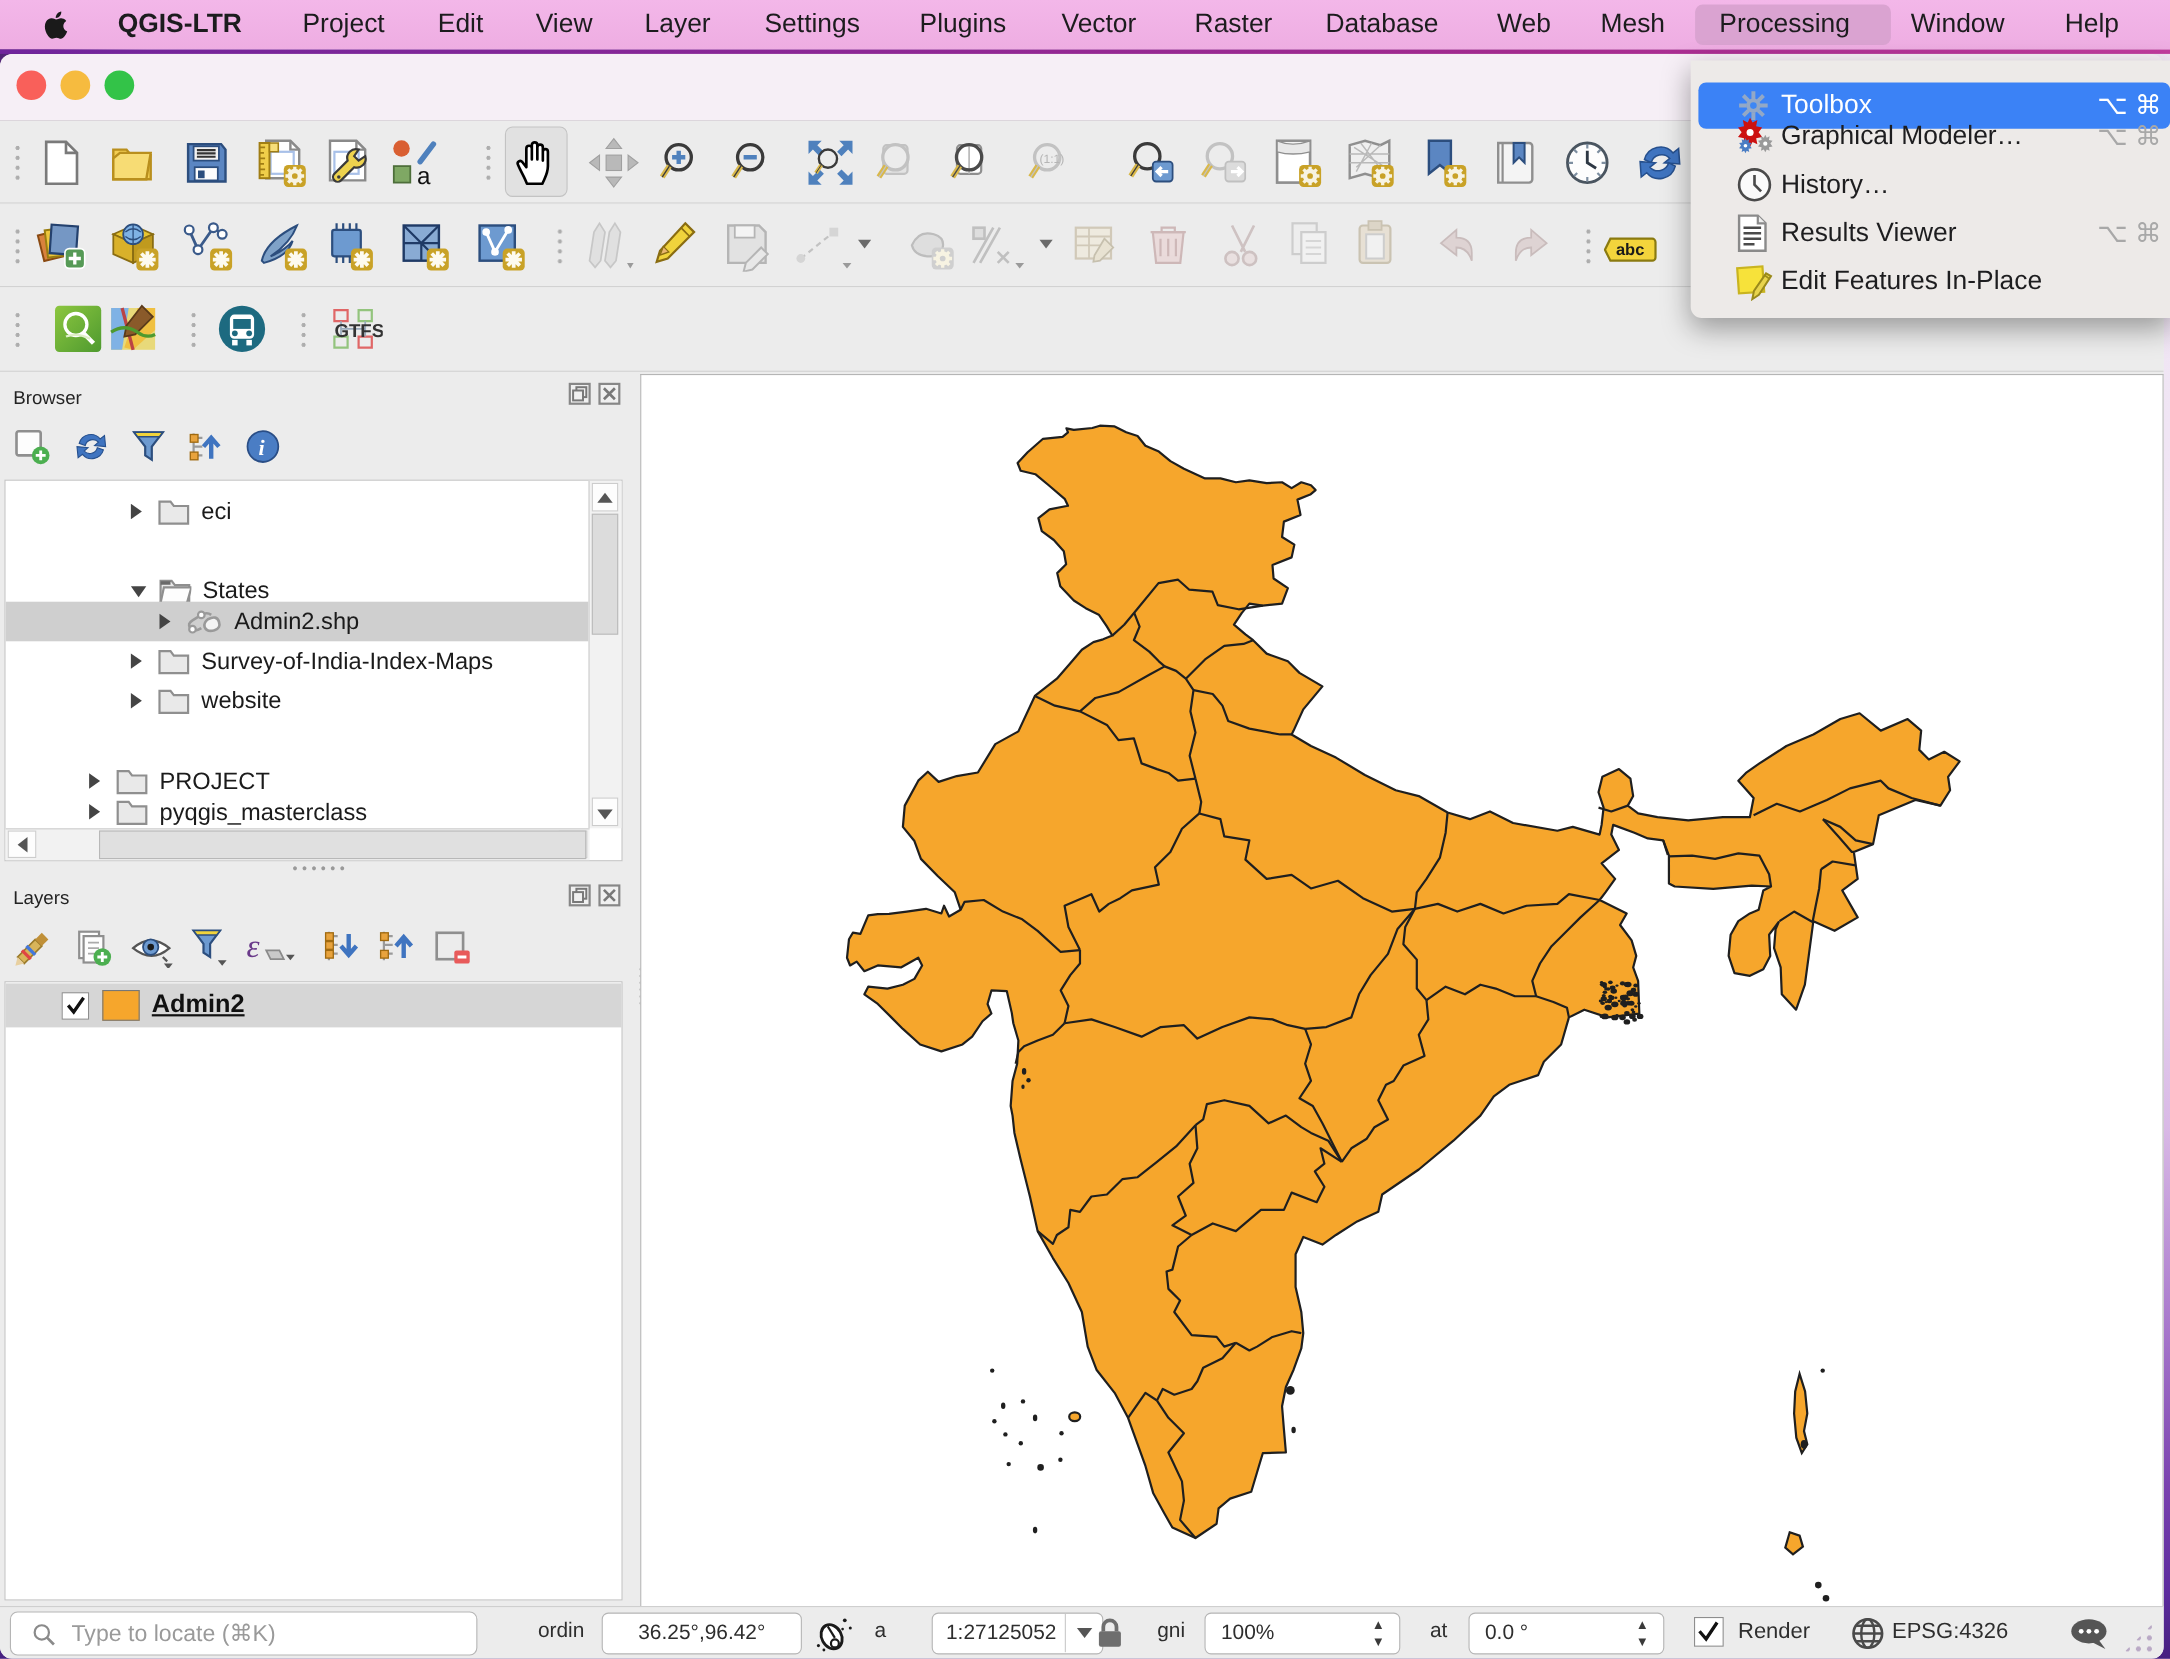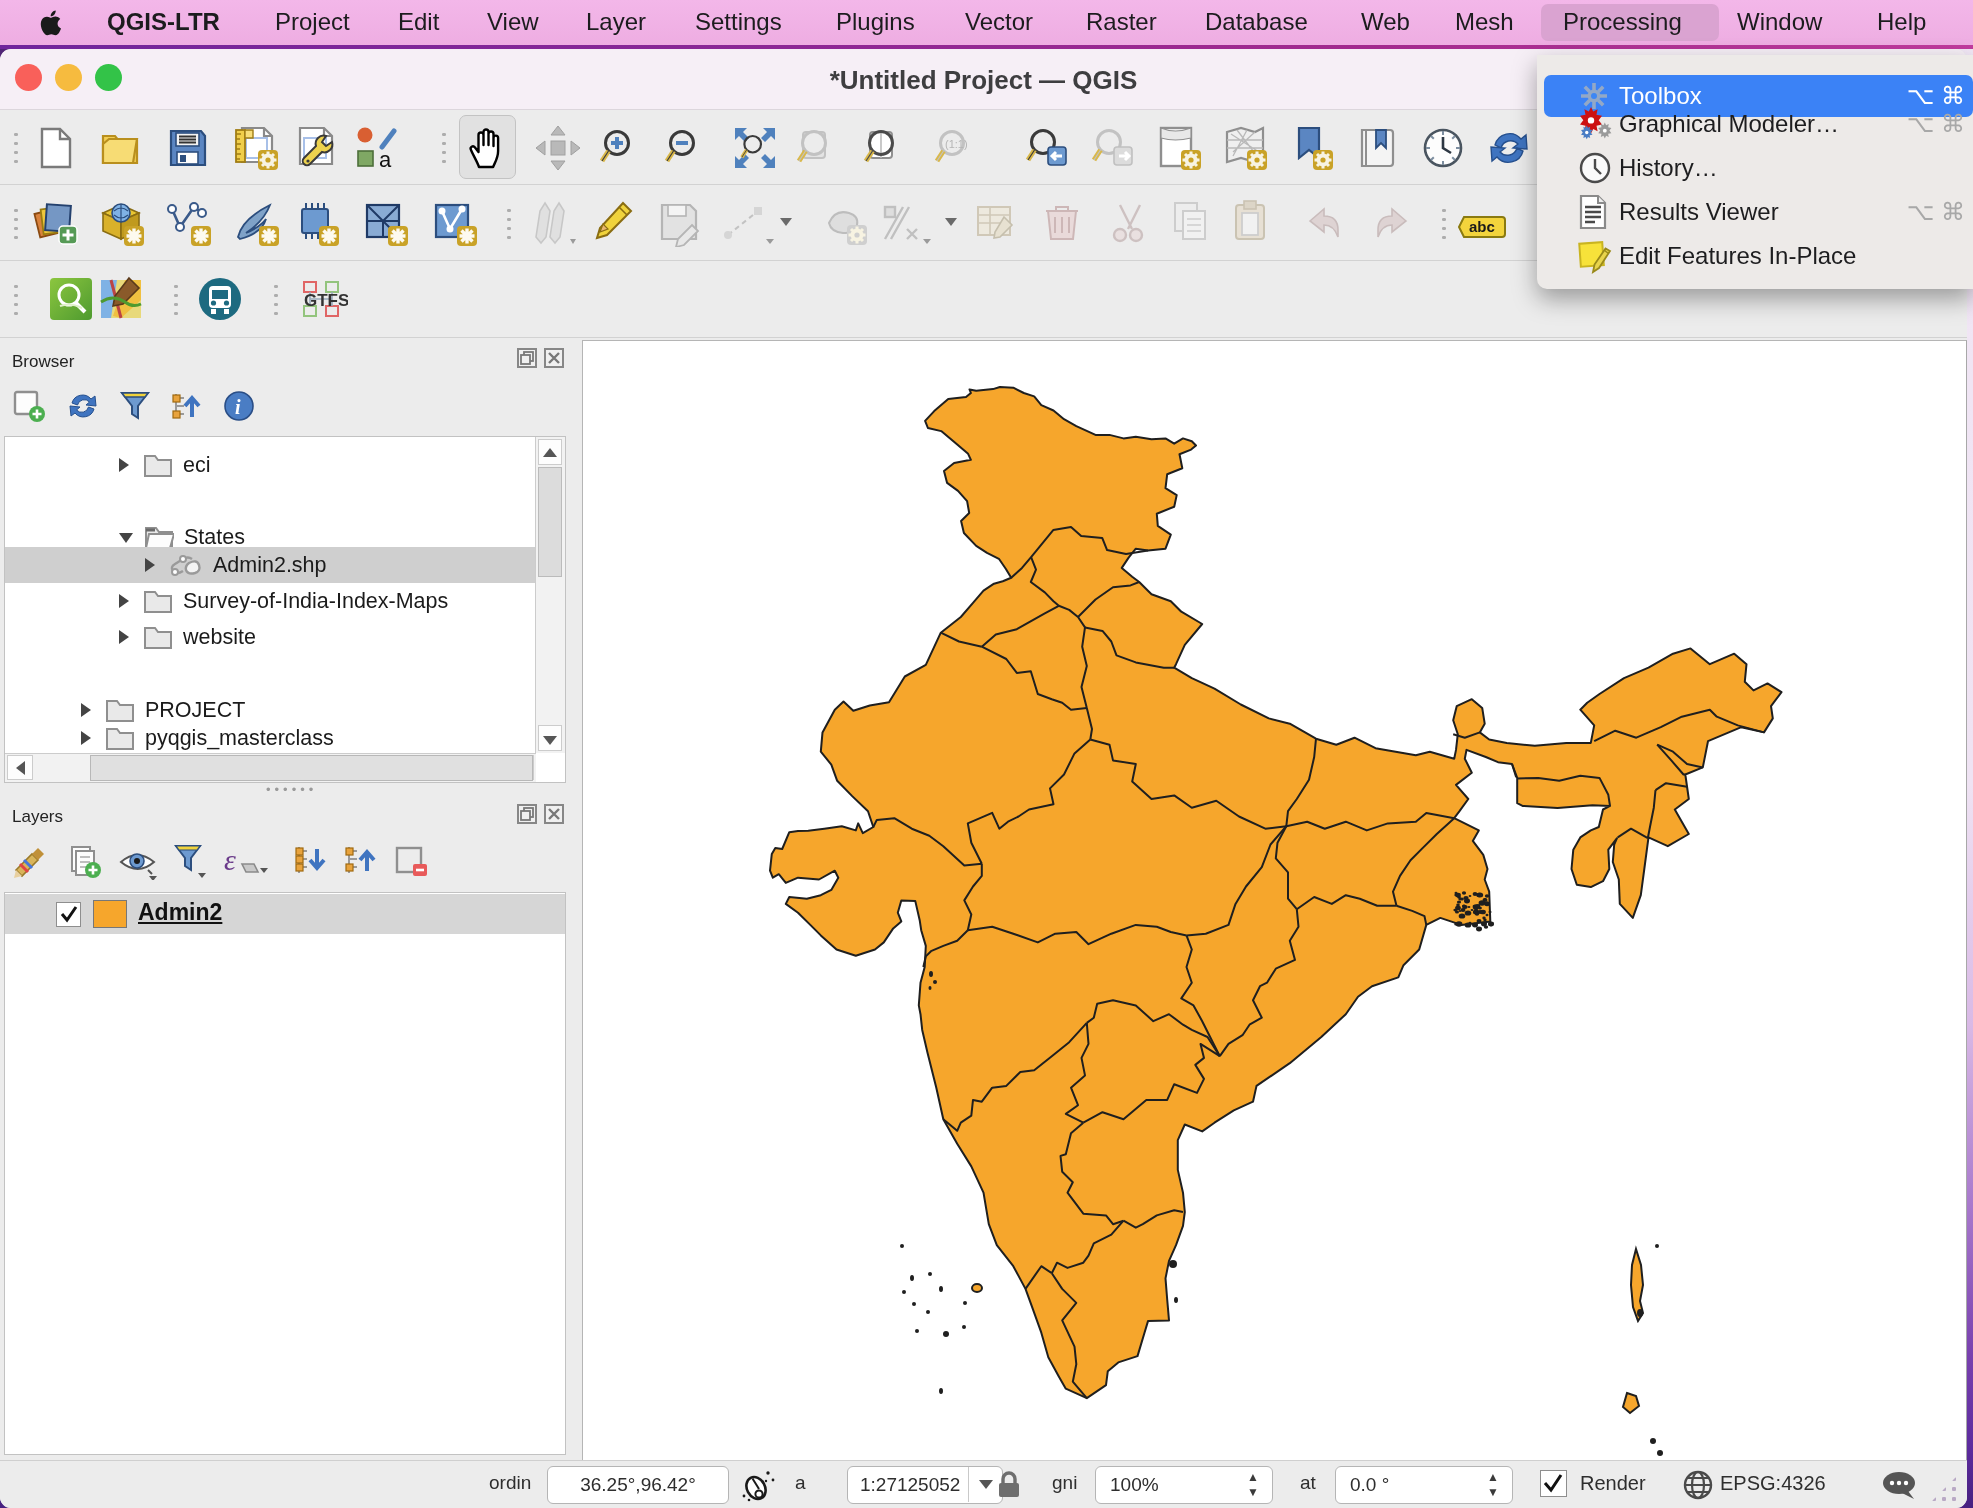--- a/index.html
+++ b/index.html
@@ -56,21 +56,20 @@
  <div class="mi" style="left:1563px;">Processing</div>
  <div class="mi" style="left:1737px;">Window</div>
  <div class="mi" style="left:1877px;">Help</div>
 </div>
 <div class="pline"></div>
 <div class="window">
  <div class="titlebar">
   <div class="tl" style="left:15px;background:#f9605a;"></div>
   <div class="tl" style="left:55px;background:#f6bb3f;"></div>
   <div class="tl" style="left:95px;background:#33c348;"></div>
-  <div class="title">*Untitled Project — QGIS</div>
  </div>
 <div class="trow" style="top:61px;height:75px;">
       <div class="grip" style="left:12px;top:20px;"></div>
       <div class="ti" style="left:34px;top:16px;"><svg width="44" height="44" viewBox="0 0 44 44">
           <path d="M8 3 h18 l10 10 v28 h-28 z" fill="#fff" stroke="#7a7a7a" stroke-width="2.4"></path>
           <path d="M26 3 v10 h10" fill="none" stroke="#7a7a7a" stroke-width="2.4"></path>
         </svg></div>
       <div class="ti" style="left:99px;top:16px;"><svg width="44" height="44" viewBox="0 0 44 44">
           <path d="M4 10 h12 l4 5 h18 v22 h-34 z" fill="#f3ce53" stroke="#b98f1d" stroke-width="2.2"></path>
           <path d="M4 18 l6 -5 h28 l-4 24 h-30 z" fill="#f7dc74" stroke="#b98f1d" stroke-width="2.2"></path>
@@ -776,20 +775,27 @@
           <ellipse cx="900" cy="571" rx="2.9" ry="2.3" fill="#1f1f1f"></ellipse>
           <ellipse cx="884" cy="560" rx="3.0" ry="2.4" fill="#1f1f1f"></ellipse>
           <ellipse cx="908" cy="583" rx="3.0" ry="2.4" fill="#1f1f1f"></ellipse>
           <ellipse cx="902" cy="579" rx="1.7" ry="1.4" fill="#1f1f1f"></ellipse>
           <ellipse cx="891" cy="565" rx="1.3" ry="1.0" fill="#1f1f1f"></ellipse>
         </g>
   </svg>
  </div>
 
 <div class="statusbar">
+ <div class="sbox" style="left:9px;top:4px;width:425px;height:40px;border-radius:7px;">
+   <svg style="position:absolute;left:18px;top:8px;" width="24" height="24" viewBox="0 0 24 24">
+          <circle cx="10" cy="10" r="6.5" fill="none" stroke="#8a8a8a" stroke-width="2"></circle>
+          <path d="M15 15 L21 21" stroke="#8a8a8a" stroke-width="2.5"></path>
+        </svg>
+   <div style="position:absolute;left:55px;top:7px;color:#9a9a9a;font-size:21px;">Type to locate (⌘K)</div>
+ </div>
  <div class="lab" style="left:489px;top:11px;">ordin</div>
  <div class="sbox" style="left:547px;top:5px;width:182px;height:38px;border-radius:6px;">
    <div style="position:absolute;width:100%;top:7px;text-align:center;font-size:19px;">36.25°,96.42°</div>
  </div>
  <svg style="position:absolute;left:740px;top:8px;" width="36" height="34" viewBox="0 0 36 34">
         <ellipse cx="16" cy="19" rx="9" ry="11.5" fill="#fff" stroke="#1a1a1a" stroke-width="2.6" transform="rotate(-28 16 19)"></ellipse>
         <circle cx="19" cy="25" r="3.6" fill="none" stroke="#1a1a1a" stroke-width="2"></circle>
         <path d="M12.5 9.5 l6.5 10.5" stroke="#1a1a1a" stroke-width="2"></path>
         <circle cx="28" cy="4" r="1.7" fill="#1a1a1a"></circle>
         <circle cx="33" cy="11" r="1.4" fill="#1a1a1a"></circle>

